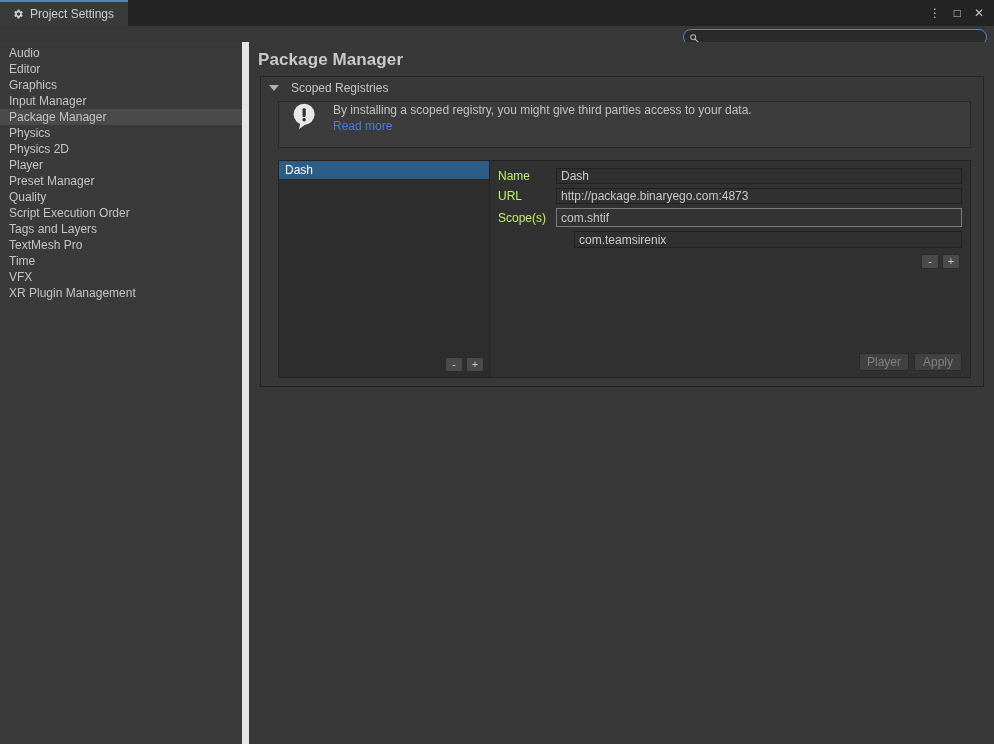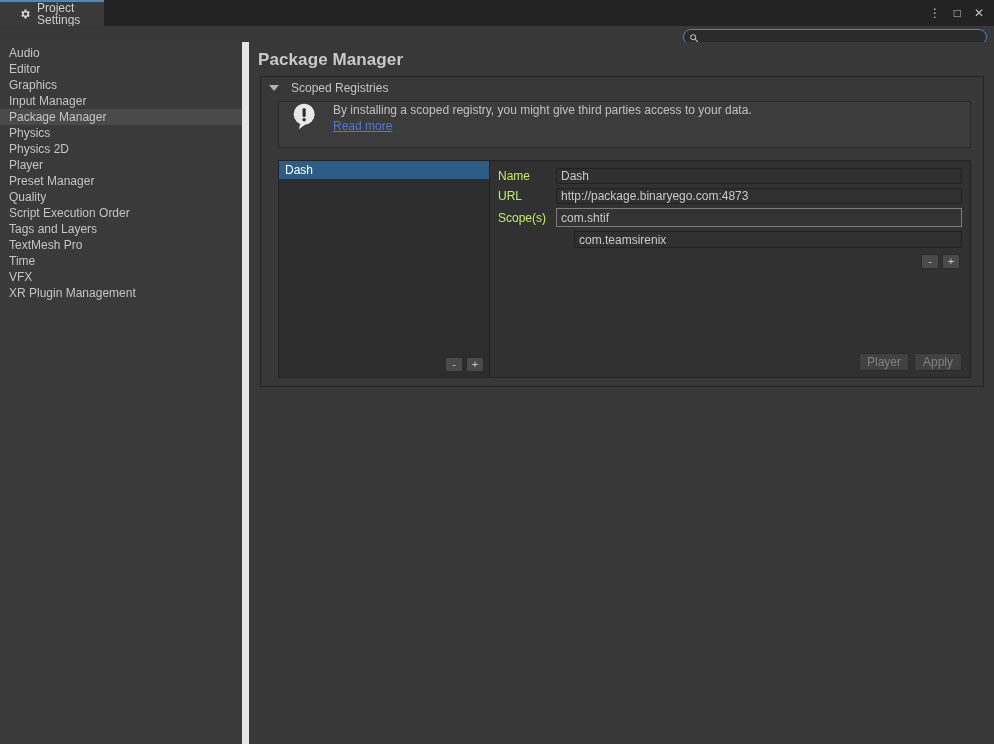--- a/index.html
+++ b/index.html
@@ -17,26 +17,26 @@
 
   
   .tabbar {
     height: 26px;
     background: #232323;
     display: flex;
     align-items: stretch;
     position: relative;
   }
   .tab {
-    width: 104px;
+    width: 128px;
     background: #3a3a3a;
     border-top: 2px solid #4a86c8;
     display: flex;
     align-items: center;
-    padding-left: 19px;
+    padding-left: 12px;
     gap: 6px;
     color: #cdcdcd;
     font-size: 12px;
   }
   .gear-icon {
     width: 12px; height: 12px;
     display: inline-block;
     position: relative;
     flex: 0 0 auto;
   }
@@ -154,21 +154,20 @@
     height: 47px;
     display: flex;
     align-items: flex-start;
     padding-left: 12px;
     gap: 14px;
   }
   .warn-icon { width: 28px; height: 28px; flex: 0 0 auto; }
   .warn-text { font-size: 12px; color: #c0c0c0; line-height: 16px; }
   .warn-link {
     color: #4a7ae0;
-    text-decoration: underline;
     font-size: 12px;
     display: inline-block;
     margin-top: 1px;
     cursor: pointer;
   }
 
   
   .reg-area {
     display: flex;
     margin: 12px 12px 0 17px;

